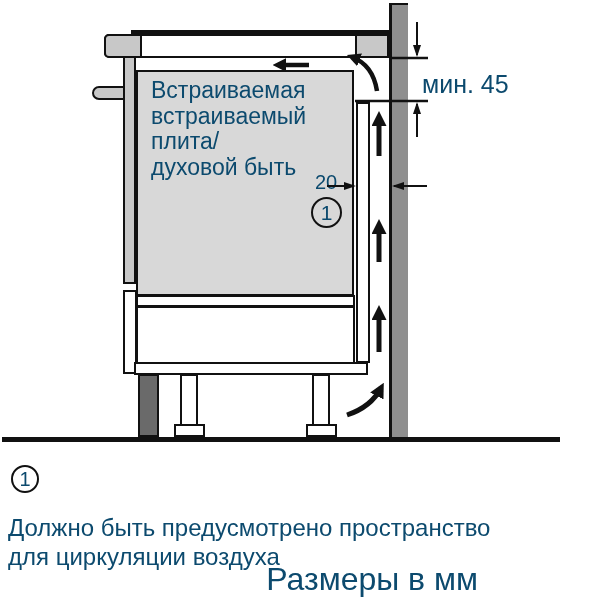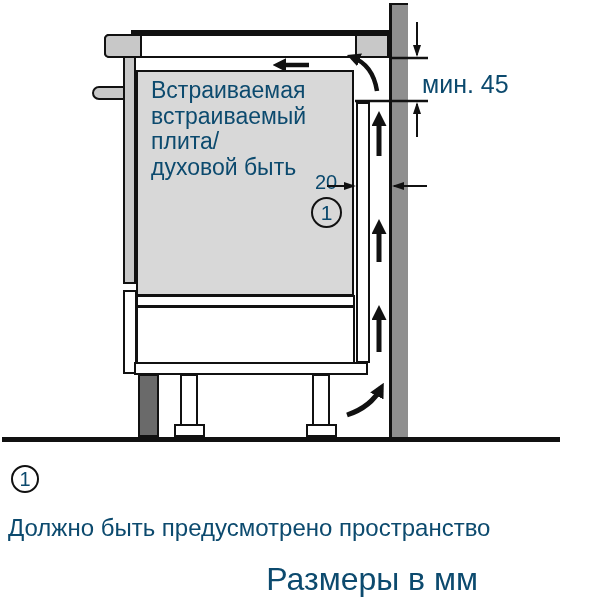--- a/index.html
+++ b/index.html
@@ -100,17 +100,18 @@
     <line x1="379" y1="262" x2="379" y2="225" stroke="#111" stroke-width="5" marker-end="url(#mBig)"></line>
     <line x1="379" y1="352" x2="379" y2="311" stroke="#111" stroke-width="5" marker-end="url(#mBig)"></line>
     <path d="M 347 415 Q 371 407 381 388" fill="none" stroke="#111" stroke-width="5" marker-end="url(#mBig)"></path>
   </svg>
 
   <div class="abs circle-badge" style="left:11px;top:465px;width:28px;height:28px;font-size:20px;">
     <span>1</span>
   </div>
   <div id="footnote-block" class="abs" style="left:8px;top:513px;width:560px;">
     <div>Должно быть предусмотрено пространство</div>
+    <div>для циркуляции воздуха</div>
   </div>
 
   <div class="abs label" style="top:563px;right:82px;font-size:32px;">Размеры в мм</div>
 
 </div>
 
 </body></html>

